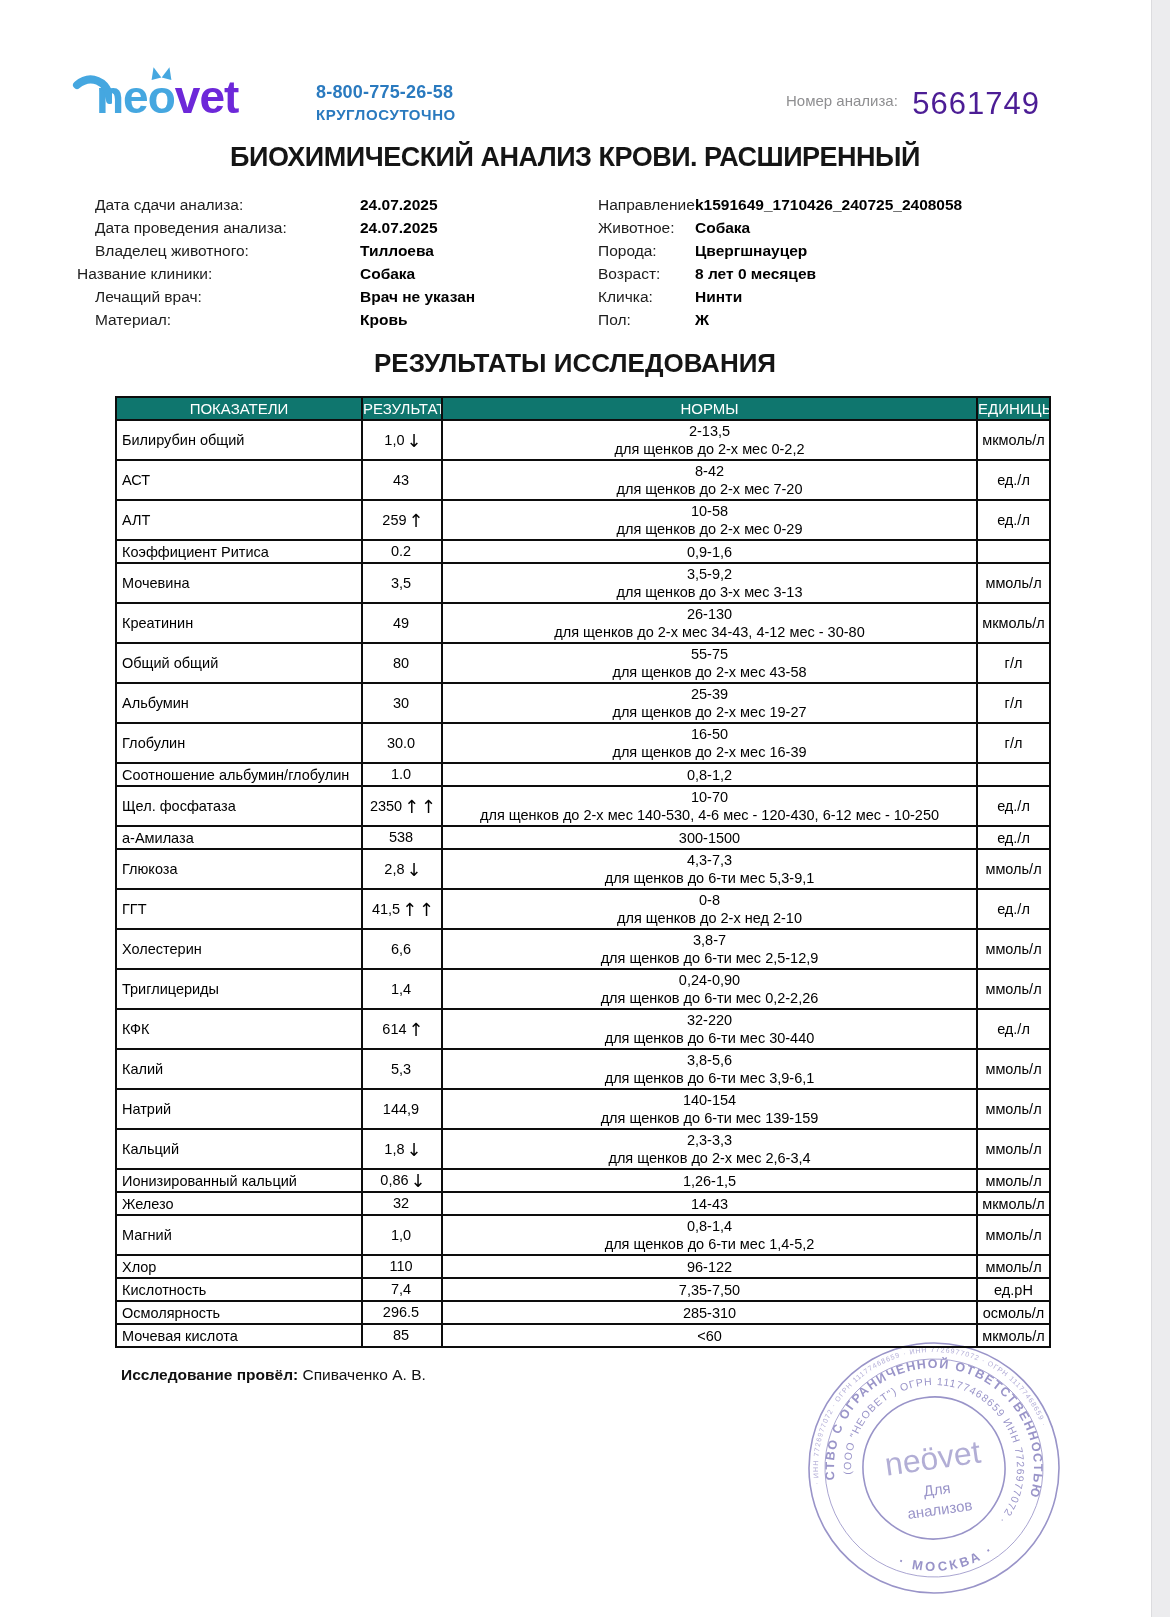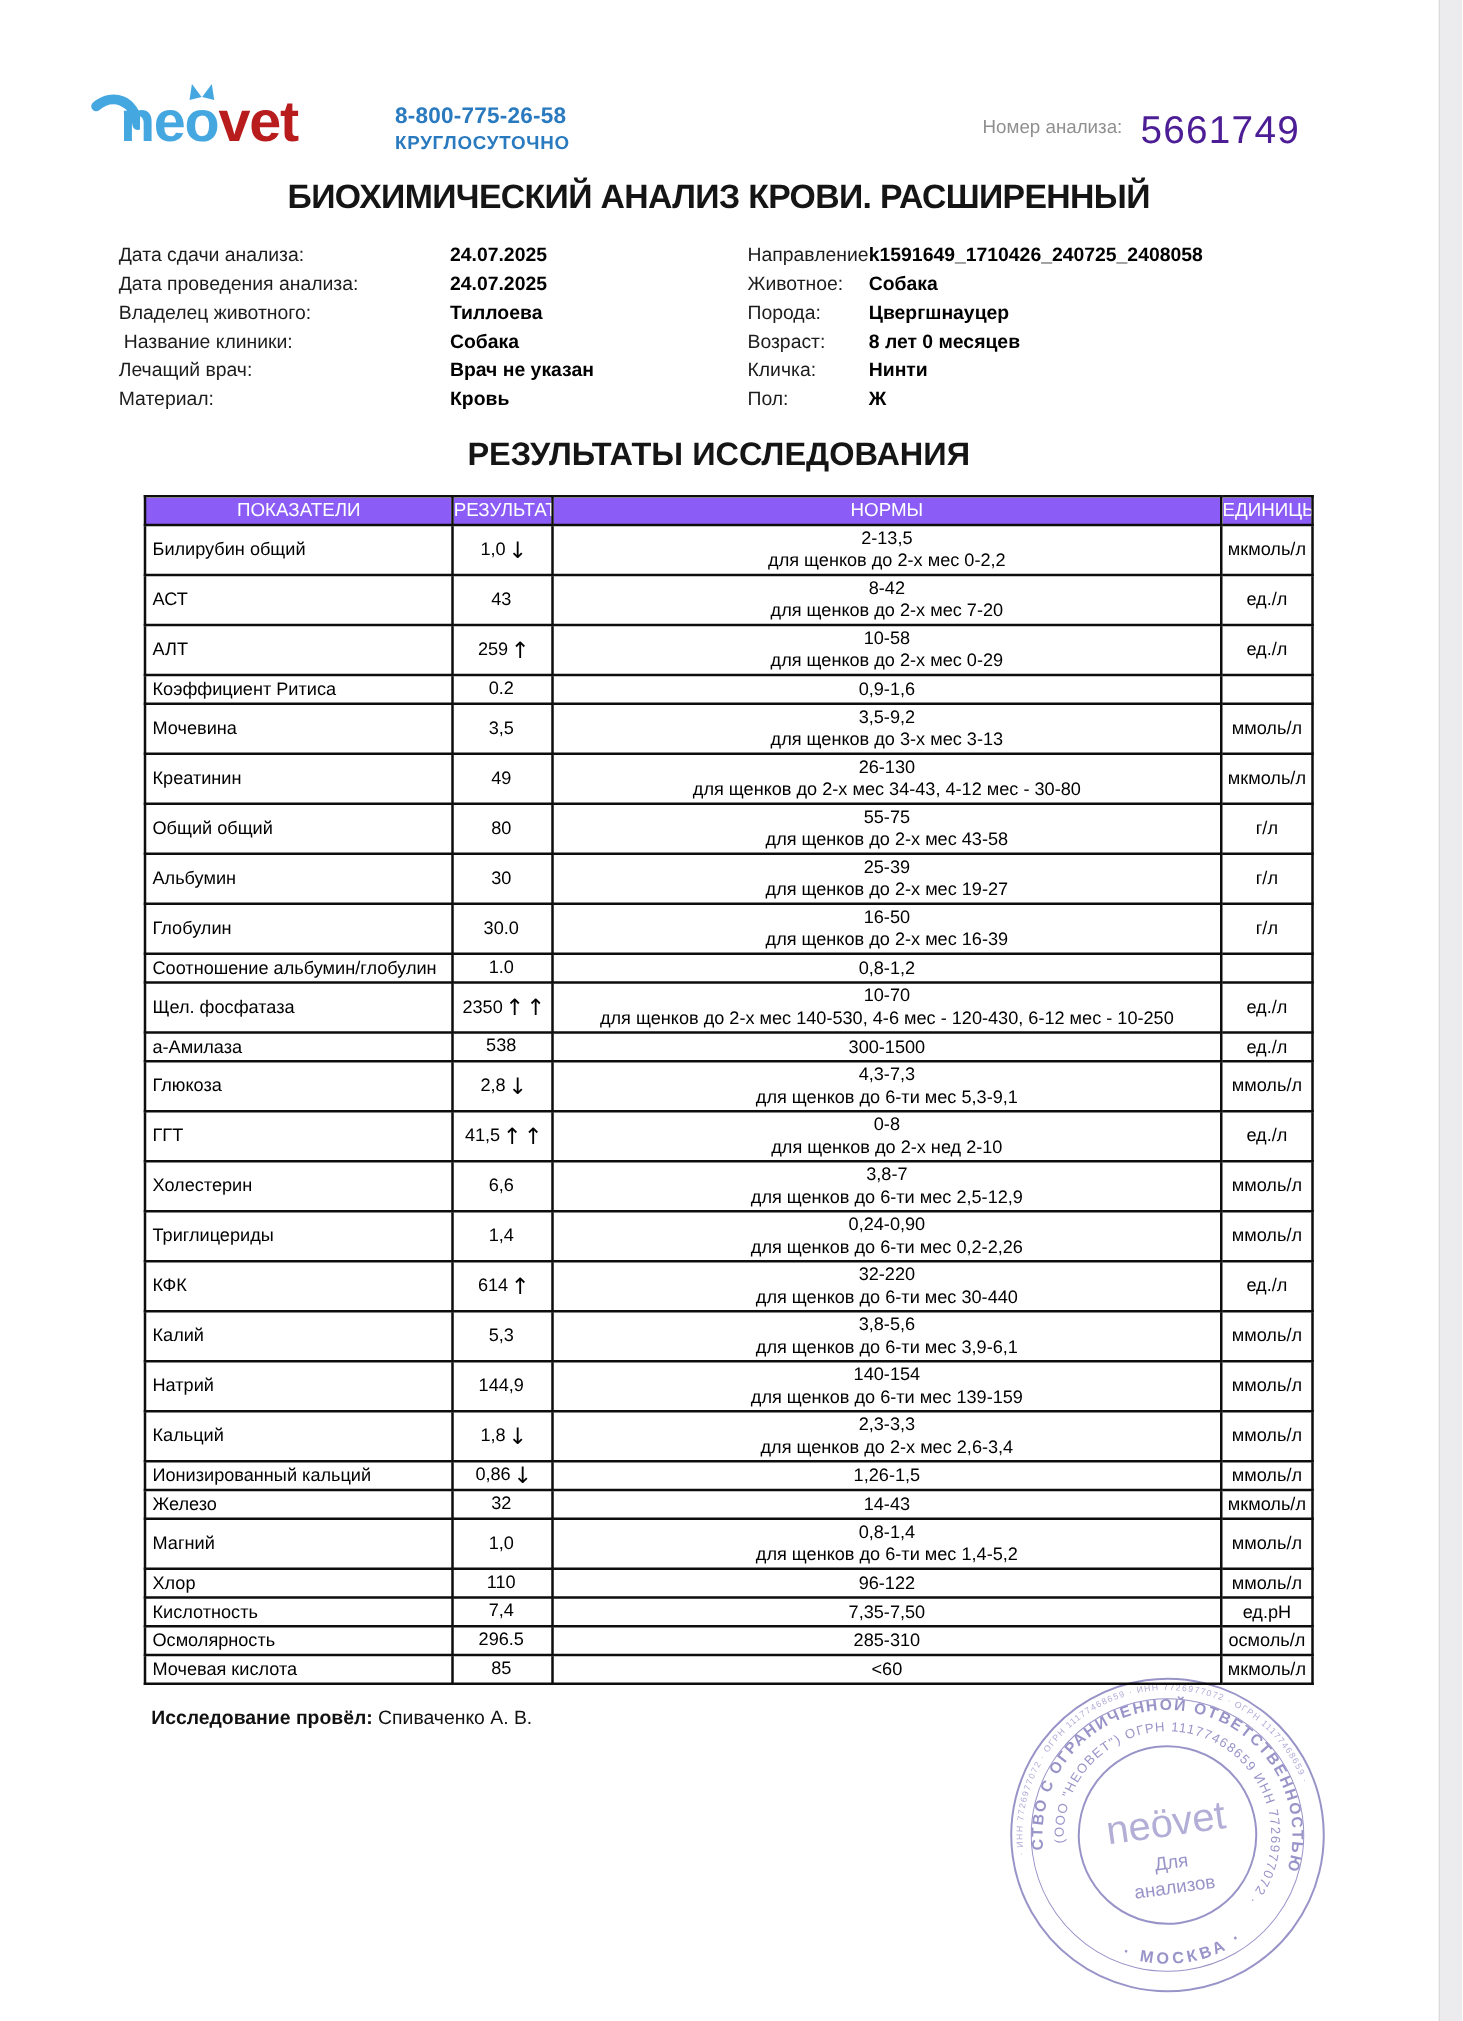--- a/index.html
+++ b/index.html
@@ -3,21 +3,21 @@
 <meta charset="utf-8">
 <style>
   html,body{margin:0;padding:0;background:#fff;}
   .page{position:relative;width:1170px;height:1617px;background:#ffffff;overflow:hidden;
         font-family:"Liberation Sans",sans-serif;color:#111;}
   .edge-strip{position:absolute;right:0;top:0;width:18px;height:100%;background:#ececee;border-left:1px solid #dcdcdf;}
 
   
   .logo{position:absolute;left:96px;top:74px;font-size:46px;font-weight:bold;letter-spacing:-1px;line-height:1;}
   .logo .p1,.logo .p2{color:#45a7e0;}
-  .logo .p3{color:#b91c1c;}
+  .logo .p3{color:#6d28d9;}
   .logo .p2{position:relative;display:inline-block;}
   .logo .p2::before,.logo .p2::after{content:"";position:absolute;top:-7px;width:0;height:0;
         border-left:5px solid transparent;border-right:5px solid transparent;border-bottom:12px solid #45a7e0;}
   .logo .p2::before{left:2px;transform:rotate(-14deg);}
   .logo .p2::after{right:2px;transform:rotate(14deg);}
   .logo-tail{position:absolute;left:-26px;top:-4px;}
   .phone{position:absolute;left:316px;top:82px;color:#2a7abf;font-weight:bold;}
   .phone .l1{font-size:18px;letter-spacing:0.2px;}
   .phone .l2{font-size:15px;margin-top:3px;letter-spacing:0.6px;}
   .anum{position:absolute;right:130px;top:86px;text-align:right;white-space:nowrap;}
@@ -33,21 +33,21 @@
   .info .lab{color:#1c1c1c;}
   .info .val{font-weight:bold;color:#000;}
 
   .results-title{position:absolute;left:0;top:348px;width:1150px;text-align:center;
                  font-size:26px;font-weight:bold;color:#151515;}
 
   
   .table-wrap{position:absolute;left:115px;top:396px;width:934px;}
   table{border-collapse:collapse;table-layout:fixed;width:934px;}
   th,td{border:2px solid #0d0d0d;overflow:hidden;}
-  th{background:#8b5cf6;color:#fff;font-weight:normal;font-size:15px;height:21px;padding:0;}
+  th{background:#0f766e;color:#fff;font-weight:normal;font-size:15px;height:21px;padding:0;}
   td{font-size:14.5px;line-height:18px;padding:1px 3px;color:#000;vertical-align:middle;}
   td.c-name{text-align:left;padding-left:5px;}
   td.c-res{text-align:center;white-space:nowrap;}
   td.c-norm{text-align:center;}
   td.c-unit{text-align:center;}
   .res-arrow{font-family:"DejaVu Sans",sans-serif;font-size:18px;line-height:1;vertical-align:-2px;letter-spacing:-2px;margin-left:2px;}
   .norm-sub:empty{display:none;}
 
   .footer{margin-top:18px;margin-left:6px;font-size:15.5px;}
   .footer .fl{font-weight:bold;}
@@ -92,21 +92,21 @@
           <span class="lab" style="position: absolute; left: 95px; white-space: nowrap;">Дата проведения анализа:</span>
           <span class="val" style="position: absolute; left: 360px; white-space: nowrap;">24.07.2025</span>
         </div>
 
         <div class="info-row" style="top: 46px; left: 0px;">
           <span class="lab" style="position: absolute; left: 95px; white-space: nowrap;">Владелец животного:</span>
           <span class="val" style="position: absolute; left: 360px; white-space: nowrap;">Тиллоева</span>
         </div>
 
         <div class="info-row" style="top: 69px; left: 0px;">
-          <span class="lab" style="position: absolute; left: 99px; white-space: nowrap; text-align: center;">Название клиники:</span>
+          <span class="lab" style="position: absolute; left: 77px; white-space: nowrap; text-align: center;">Название клиники:</span>
           <span class="val" style="position: absolute; left: 360px; white-space: nowrap;">Собака</span>
         </div>
 
         <div class="info-row" style="top: 92px; left: 0px;">
           <span class="lab" style="position: absolute; left: 95px; white-space: nowrap;">Лечащий врач:</span>
           <span class="val" style="position: absolute; left: 360px; white-space: nowrap;">Врач не указан</span>
         </div>
 
         <div class="info-row" style="top: 115px; left: 0px;">
           <span class="lab" style="position: absolute; left: 95px; white-space: nowrap;">Материал:</span>

